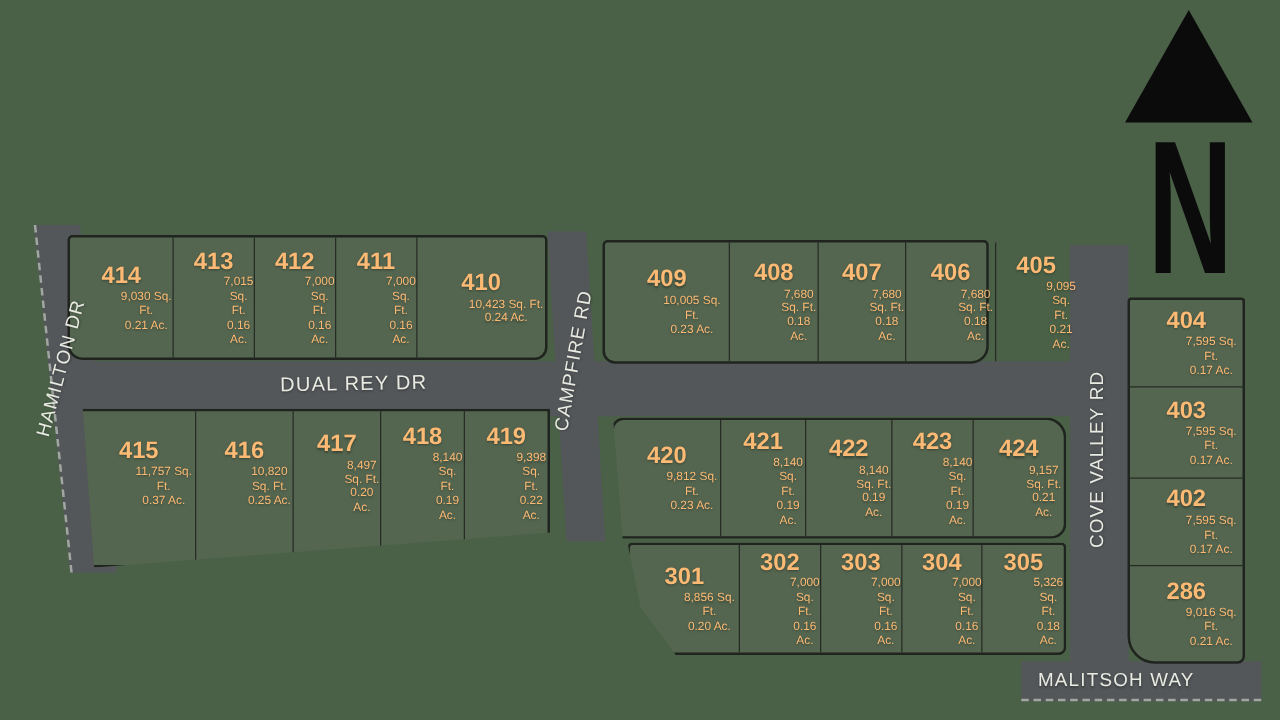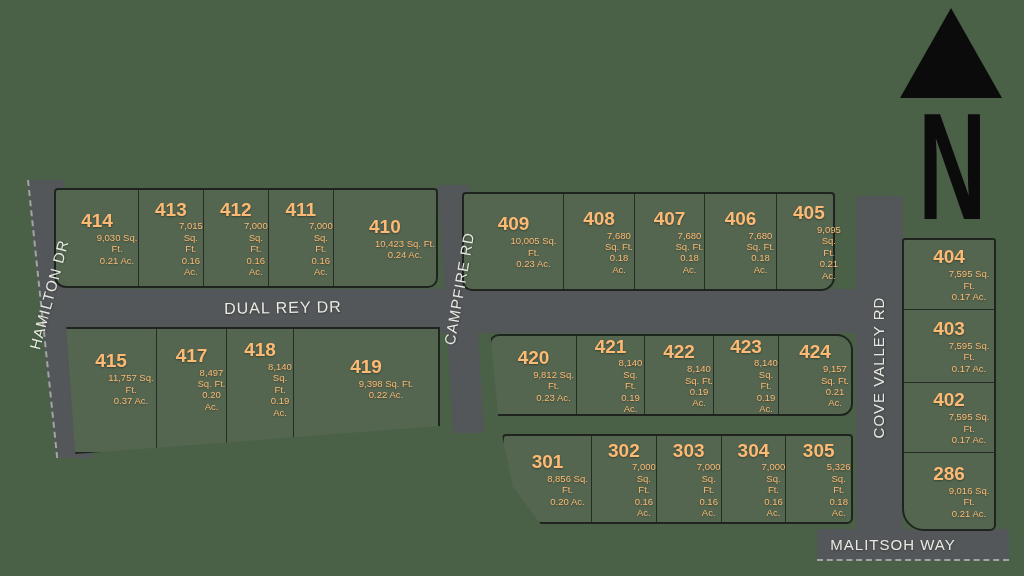--- a/index.html
+++ b/index.html
@@ -33,24 +33,24 @@
   .lbl-campfire { left:389px; top:280px; width:140px; transform:rotate(-80deg); }
   .lbl-cove     { left:793px; top:359px; width:170px; transform:rotate(-90deg); }
   .lbl-malitsoh { left:807px; top:536px; width:172px; }
 
   
   .block {
     position:absolute; display:flex; background:#546650;
     border:2px solid #20241f; z-index:2;
   }
   .block-a { left:54px;  top:188px; width:384px; height:100px; border-radius:4px 4px 10px 12px; }
-  .block-b { left:462px; top:192px; width:373px; height:99px;  border-radius:4px 4px 14px 10px; }
+  .block-b { left:482px; top:192px; width:309px; height:99px;  border-radius:4px 4px 14px 10px; }
   .block-c { left:64px;  top:327px; width:376px; height:127px;
              clip-path:polygon(0.6% 0%, 100% 0%, 100% 78%, 3% 100%); }
-  .block-d { left:489px; top:334px; width:364px; height:82px;  border-radius:10px 16px 12px 4px;
+  .block-d { left:489px; top:334px; width:364px; height:97px;  border-radius:10px 16px 12px 4px;
              clip-path:polygon(0.4% 0%, 100% 0%, 100% 100%, 2.5% 100%);justify-content:center; }
   .block-e { left:502px; top:434px; width:351px; height:90px;  border-radius:4px 4px 6px 30px;
              clip-path:polygon(0% 0%, 100% 0%, 100% 100%, 11% 100%, 3% 58%); }
   .block-east { left:902px; top:238px; width:94px; height:293px;
              flex-direction:column; border-radius:3px 3px 6px 22px; }
 
   .lot {
     display:flex; flex-direction:column; justify-content:center;
     align-items:center; text-align:center; color:#fdba74;
     border-right:1.5px solid #272b25;
@@ -148,20 +148,25 @@
       <div class="lot-sub">0.21 Ac.</div>
     </div>
   </div>
 
   <div class="block block-c">
     <div class="lot" style="flex:0 0 91px">
       <div class="lot-num">415</div>
       <div class="lot-sub">11,757 Sq. Ft.</div>
       <div class="lot-sub">0.37 Ac.</div>
     </div>
+    <div class="lot" style="flex:0 0 78px">
+      <div class="lot-num">416</div>
+      <div class="lot-sub">10,820 Sq. Ft.</div>
+      <div class="lot-sub">0.25 Ac.</div>
+    </div>
     <div class="lot" style="flex:0 0 70px">
       <div class="lot-num">417</div>
       <div class="lot-sub">8,497 Sq. Ft.</div>
       <div class="lot-sub">0.20 Ac.</div>
     </div>
     <div class="lot" style="flex:0 0 67px">
       <div class="lot-num">418</div>
       <div class="lot-sub">8,140 Sq. Ft.</div>
       <div class="lot-sub">0.19 Ac.</div>
     </div>

